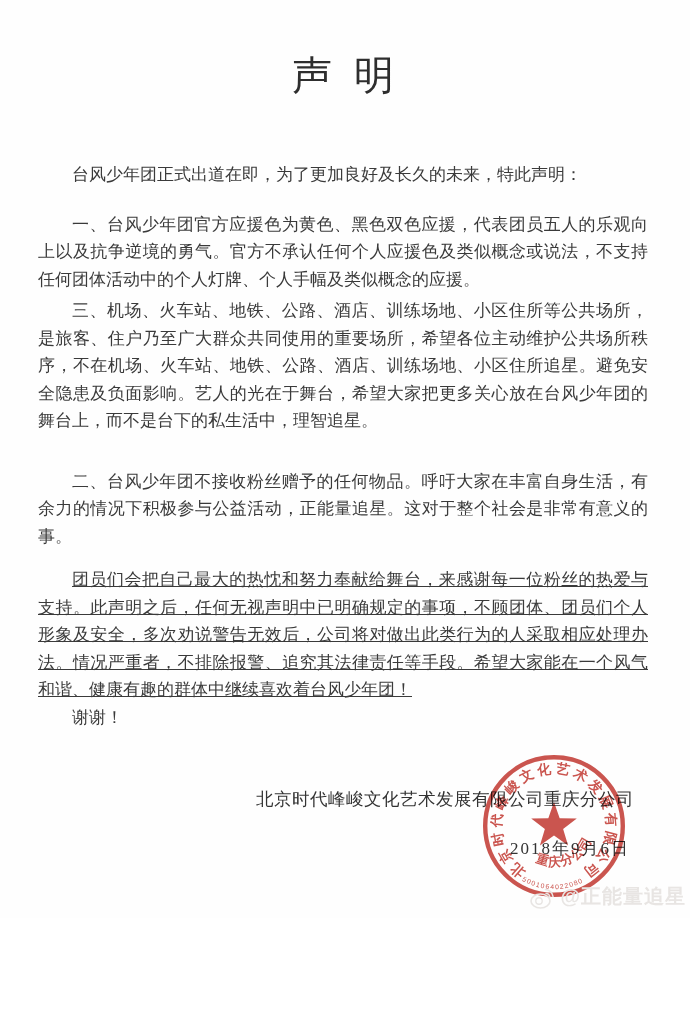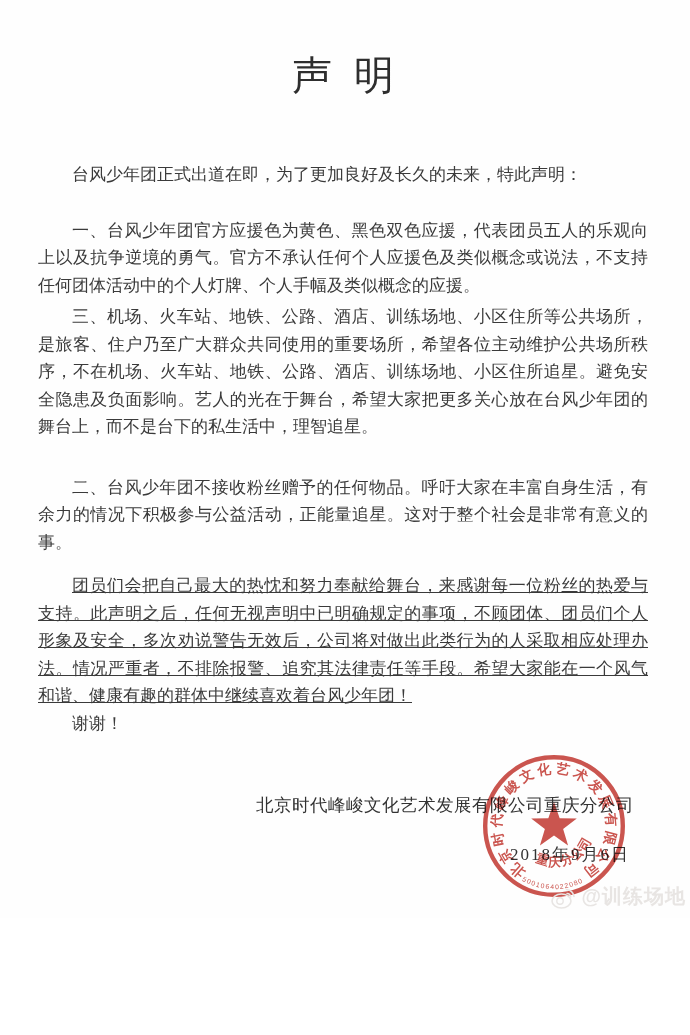--- a/index.html
+++ b/index.html
@@ -16,21 +16,21 @@
   .title{
     font-size:40px;line-height:42px;font-weight:400;
     text-align:center;letter-spacing:22px;text-indent:22px;
     color:#2e2e2e;margin:0 0 64px 0;
   }
   .para{
     font-size:17px;line-height:27.5px;
     text-align:justify;text-indent:2em;
     margin:0;color:#3a3a3a;
   }
-  .para.p1{margin-bottom:28px;}
+  .para.p1{margin-bottom:22px;}
   .para.p2{margin-bottom:4px;}
   .para.p3{margin-bottom:16px;}
   .para.p4{margin-bottom:33px;}
   .para.p5{margin-bottom:0;text-decoration:underline;}
   .para.p6{margin-bottom:0;}
   .signature{
     margin-top:56px;text-align:right;padding-right:14px;
     font-size:17.5px;letter-spacing:0.5px;color:#333333;
   }
   .sig-date{
@@ -92,15 +92,15 @@
     </svg>
   </div>
 
   <div class="watermark">
     <svg width="26" height="26" viewBox="0 0 26 26">
       <ellipse cx="11.5" cy="17" rx="9.5" ry="7" fill="none" stroke="#e8e5e3" stroke-width="1.6"></ellipse>
       <circle cx="10" cy="17" r="3.2" fill="none" stroke="#e8e5e3" stroke-width="1.4"></circle>
       <path d="M16.5 5.5 a8 8 0 0 1 7.5 7" fill="none" stroke="#e8e5e3" stroke-width="1.6" stroke-linecap="round"></path>
       <path d="M17 9.5 a4 4 0 0 1 3.8 3.5" fill="none" stroke="#e8e5e3" stroke-width="1.4" stroke-linecap="round"></path>
     </svg>
-    <span>@训练场地</span>
+    <span>@正能量追星</span>
   </div>
 </div>
 
 </body></html>

